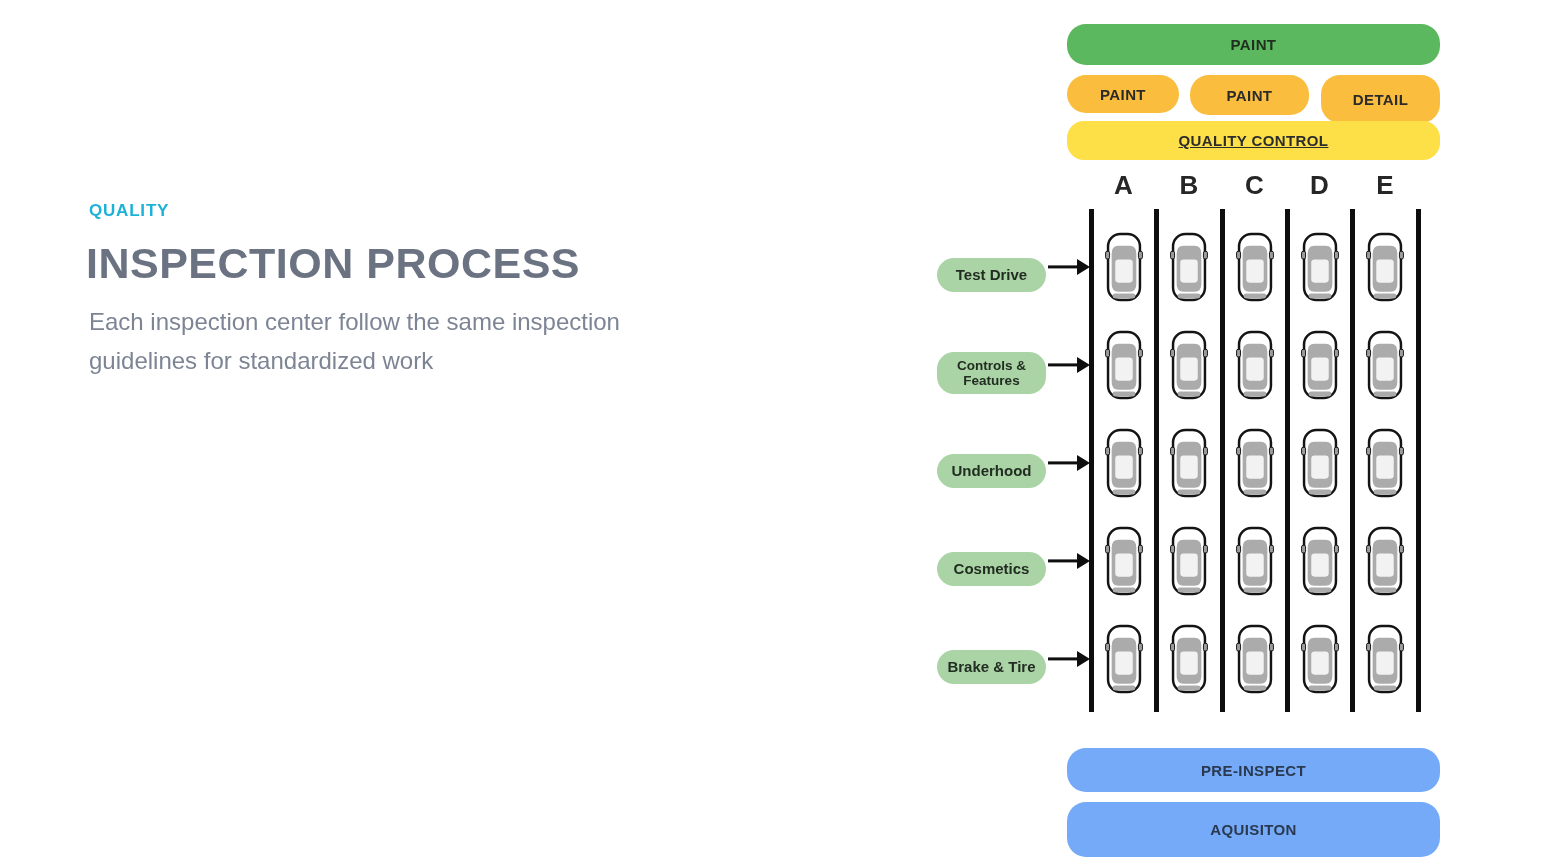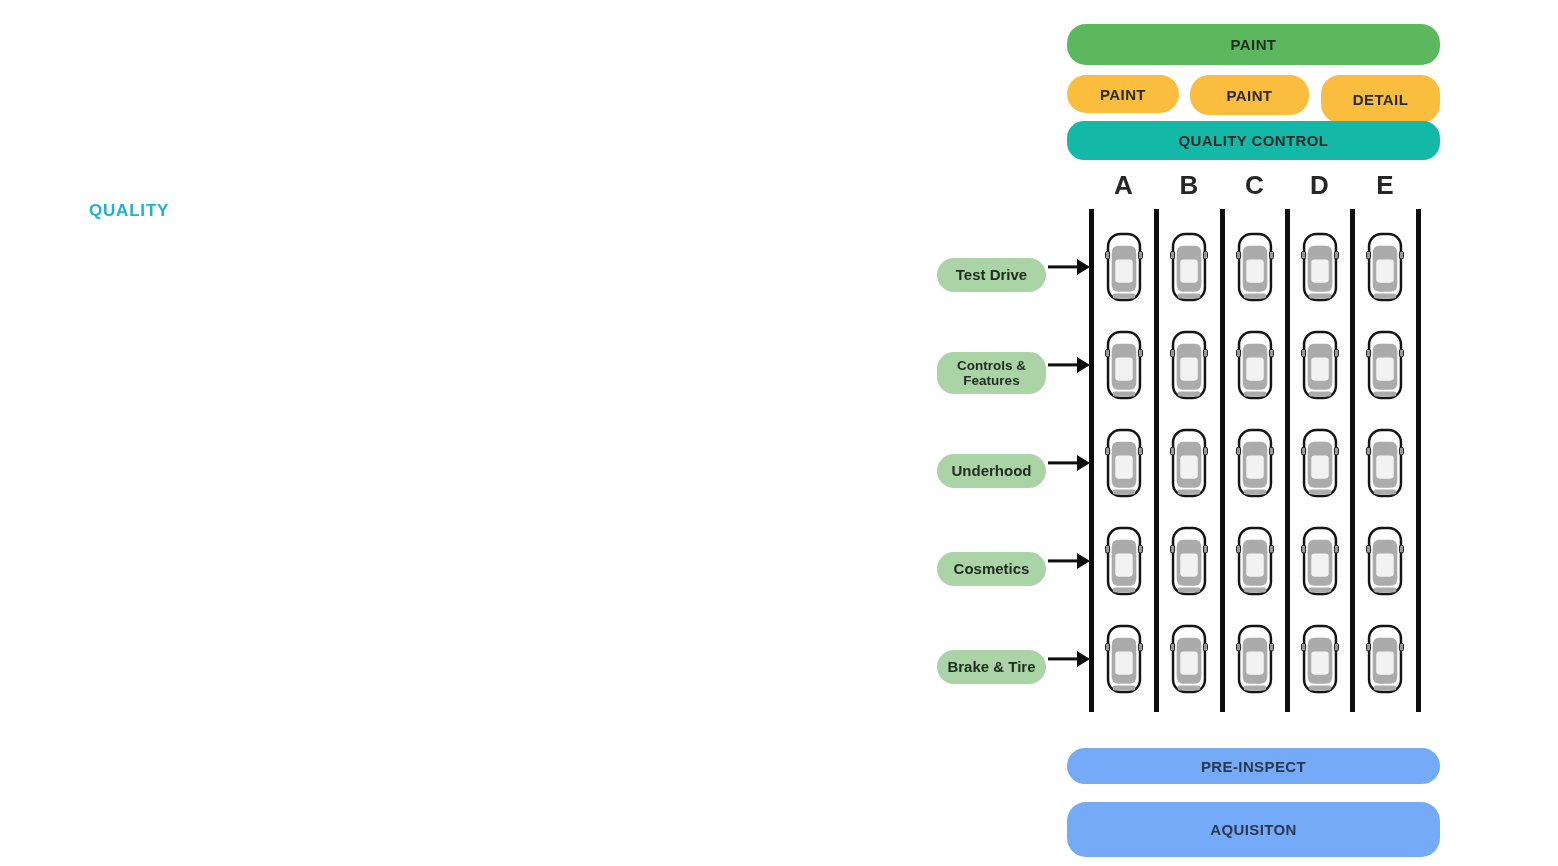--- a/index.html
+++ b/index.html
@@ -55,22 +55,22 @@
     font-weight: 700;
     font-size: 15px;
     letter-spacing: 0.4px;
     border-radius: 19px;
     box-sizing: border-box;
   }
   .bar-photo   { left: 1067px; top: 24px;  width: 373px; height: 41px; background: #5cb85f; color: #20301f; }
   .bar-parts   { left: 1067px; top: 75px;  width: 112px; height: 38px; background: #fbbd3e; color: #2a2a2a; }
   .bar-paint   { left: 1190px; top: 75px;  width: 119px; height: 40px; background: #fbbd3e; color: #2a2a2a; }
   .bar-detail  { left: 1321px; top: 75px;  width: 119px; height: 48px; background: #fbbd3e; color: #2a2a2a; }
-  .bar-qc      { left: 1067px; top: 121px; width: 373px; height: 39px; background: #14b8a6; color: #2c2c2c; border-radius: 17px; }
-  .bar-pre     { left: 1067px; top: 748px; width: 373px; height: 36px; background: #75aaf8; color: #2a3950; }
+  .bar-qc      { left: 1067px; top: 121px; width: 373px; height: 39px; background: #fde047; color: #2c2c2c; border-radius: 17px; text-decoration: underline; }
+  .bar-pre     { left: 1067px; top: 748px; width: 373px; height: 44px; background: #75aaf8; color: #2a3950; }
   .bar-acq     { left: 1067px; top: 802px; width: 373px; height: 55px; background: #75aaf8; color: #2a3950; }
   
   .lane-letter {
     position: absolute;
     top: 170px;
     width: 60px;
     margin-left: -30px;
     text-align: center;
     font-size: 26px;
     font-weight: 700;
@@ -130,20 +130,22 @@
     border-left: 13px solid #0e0e0e;
     transform: translateY(-50%);
   }
 </style>
 </head>
 <body>
 
 <div class="canvas">
 
   <div class="eyebrow">QUALITY</div>
+  <h1 class="title">INSPECTION PROCESS</h1>
+  <p class="subtitle">Each inspection center follow the same inspection guidelines for standardized work</p>
 
   <div>
     <div class="bar bar-photo">PAINT</div>
     <div class="bar bar-parts">PAINT</div>
     <div class="bar bar-paint">PAINT</div>
     <div class="bar bar-detail">DETAIL</div>
     <div class="bar bar-qc">QUALITY CONTROL</div>
 
     <div id="lane-letters">
         <div class="lane-letter" style="left: 1123.5px;">A</div>

